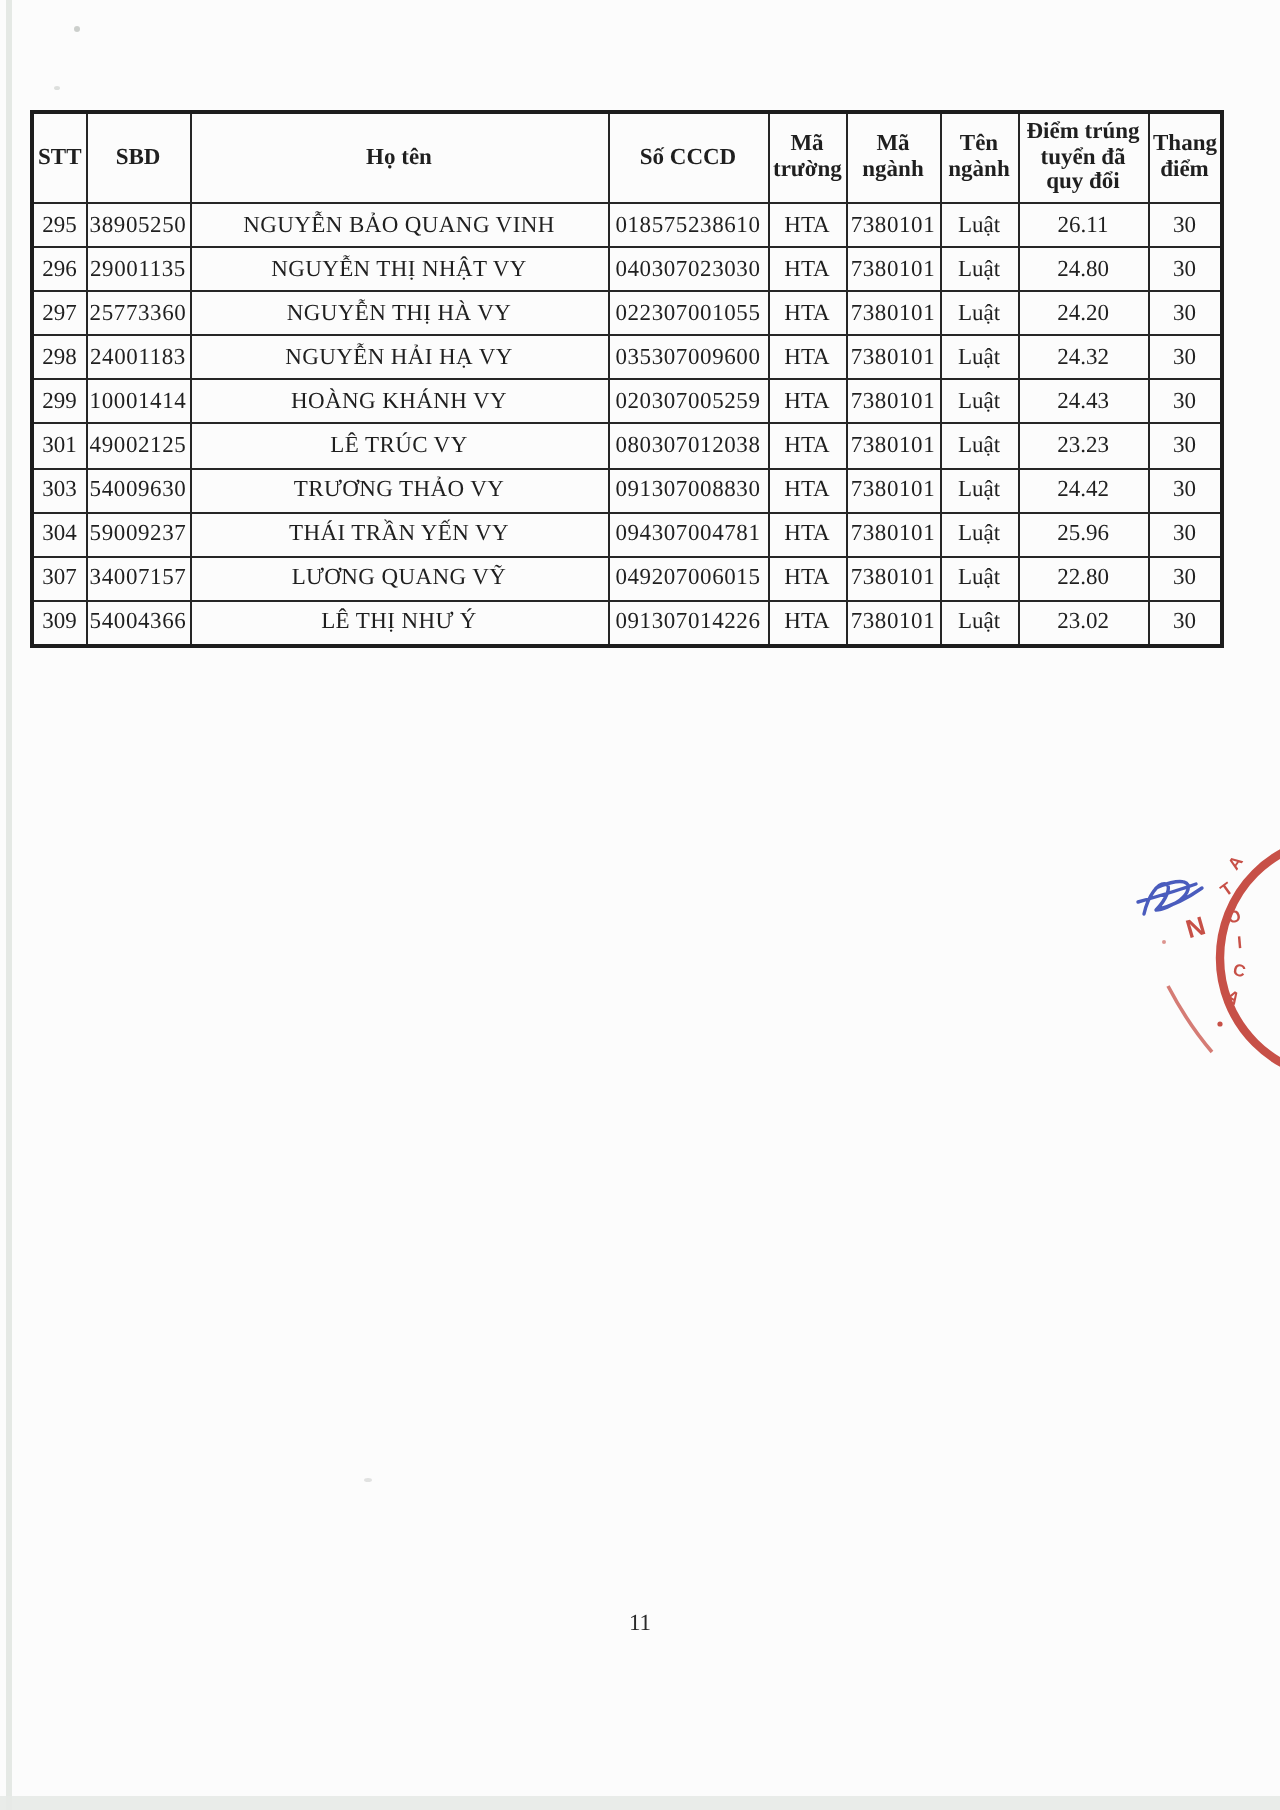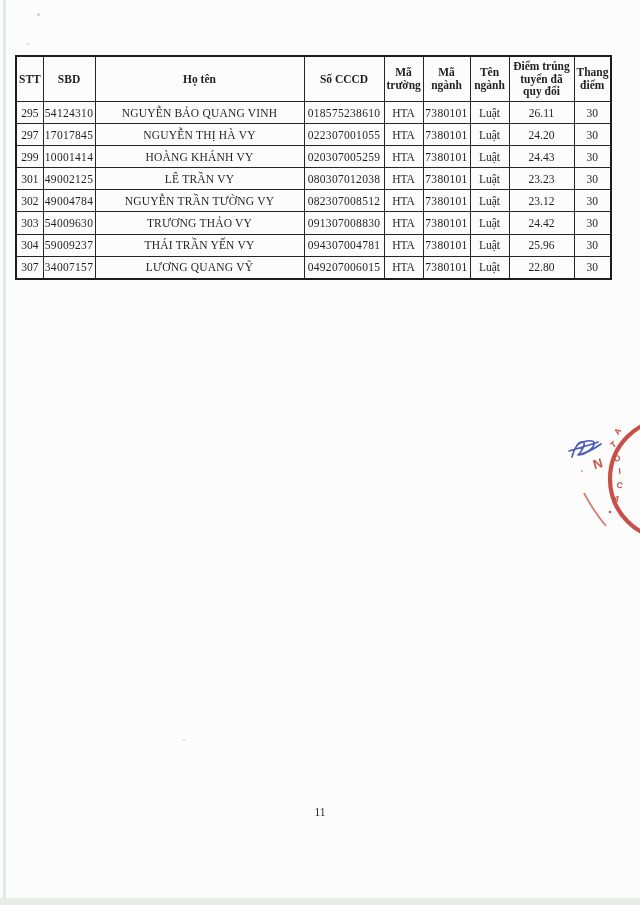--- a/index.html
+++ b/index.html
@@ -99,71 +99,82 @@
       <th>Mã trường</th>
       <th>Mã ngành</th>
       <th>Tên ngành</th>
       <th>Điểm trúng tuyển đã quy đổi</th>
       <th>Thang điểm</th>
     </tr>
   </thead>
   <tbody>
       <tr>
         <td class="col-stt">295</td>
-        <td class="col-sbd">54124310</td>
+        <td class="col-sbd">38905250</td>
         <td class="col-hoten">NGUYỄN BẢO QUANG VINH</td>
         <td class="col-cccd">018575238610</td>
         <td class="col-matruong">HTA</td>
         <td class="col-manganh">7380101</td>
         <td class="col-tennganh">Luật</td>
         <td class="col-diem">26.11</td>
         <td class="col-thang">30</td>
       </tr>
       <tr>
+        <td class="col-stt">296</td>
+        <td class="col-sbd">29001135</td>
+        <td class="col-hoten">NGUYỄN THỊ NHẬT VY</td>
+        <td class="col-cccd">040307023030</td>
+        <td class="col-matruong">HTA</td>
+        <td class="col-manganh">7380101</td>
+        <td class="col-tennganh">Luật</td>
+        <td class="col-diem">24.80</td>
+        <td class="col-thang">30</td>
+      </tr>
+      <tr>
         <td class="col-stt">297</td>
-        <td class="col-sbd">17017845</td>
+        <td class="col-sbd">25773360</td>
         <td class="col-hoten">NGUYỄN THỊ HÀ VY</td>
         <td class="col-cccd">022307001055</td>
         <td class="col-matruong">HTA</td>
         <td class="col-manganh">7380101</td>
         <td class="col-tennganh">Luật</td>
         <td class="col-diem">24.20</td>
+        <td class="col-thang">30</td>
+      </tr>
+      <tr>
+        <td class="col-stt">298</td>
+        <td class="col-sbd">24001183</td>
+        <td class="col-hoten">NGUYỄN HẢI HẠ VY</td>
+        <td class="col-cccd">035307009600</td>
+        <td class="col-matruong">HTA</td>
+        <td class="col-manganh">7380101</td>
+        <td class="col-tennganh">Luật</td>
+        <td class="col-diem">24.32</td>
         <td class="col-thang">30</td>
       </tr>
       <tr>
         <td class="col-stt">299</td>
         <td class="col-sbd">10001414</td>
         <td class="col-hoten">HOÀNG KHÁNH VY</td>
         <td class="col-cccd">020307005259</td>
         <td class="col-matruong">HTA</td>
         <td class="col-manganh">7380101</td>
         <td class="col-tennganh">Luật</td>
         <td class="col-diem">24.43</td>
         <td class="col-thang">30</td>
       </tr>
       <tr>
         <td class="col-stt">301</td>
         <td class="col-sbd">49002125</td>
-        <td class="col-hoten">LÊ TRẦN VY</td>
+        <td class="col-hoten">LÊ TRÚC VY</td>
         <td class="col-cccd">080307012038</td>
         <td class="col-matruong">HTA</td>
         <td class="col-manganh">7380101</td>
         <td class="col-tennganh">Luật</td>
         <td class="col-diem">23.23</td>
-        <td class="col-thang">30</td>
-      </tr>
-      <tr>
-        <td class="col-stt">302</td>
-        <td class="col-sbd">49004784</td>
-        <td class="col-hoten">NGUYỄN TRẦN TƯỜNG VY</td>
-        <td class="col-cccd">082307008512</td>
-        <td class="col-matruong">HTA</td>
-        <td class="col-manganh">7380101</td>
-        <td class="col-tennganh">Luật</td>
-        <td class="col-diem">23.12</td>
         <td class="col-thang">30</td>
       </tr>
       <tr>
         <td class="col-stt">303</td>
         <td class="col-sbd">54009630</td>
         <td class="col-hoten">TRƯƠNG THẢO VY</td>
         <td class="col-cccd">091307008830</td>
         <td class="col-matruong">HTA</td>
         <td class="col-manganh">7380101</td>
         <td class="col-tennganh">Luật</td>
@@ -183,20 +194,31 @@
       </tr>
       <tr>
         <td class="col-stt">307</td>
         <td class="col-sbd">34007157</td>
         <td class="col-hoten">LƯƠNG QUANG VỸ</td>
         <td class="col-cccd">049207006015</td>
         <td class="col-matruong">HTA</td>
         <td class="col-manganh">7380101</td>
         <td class="col-tennganh">Luật</td>
         <td class="col-diem">22.80</td>
+        <td class="col-thang">30</td>
+      </tr>
+      <tr>
+        <td class="col-stt">309</td>
+        <td class="col-sbd">54004366</td>
+        <td class="col-hoten">LÊ THỊ NHƯ Ý</td>
+        <td class="col-cccd">091307014226</td>
+        <td class="col-matruong">HTA</td>
+        <td class="col-manganh">7380101</td>
+        <td class="col-tennganh">Luật</td>
+        <td class="col-diem">23.02</td>
         <td class="col-thang">30</td>
       </tr>
     </tbody>
 </table>
 
 <div class="annot-layer">
   <svg width="90" height="122" viewBox="550 420 90 122" xmlns="http://www.w3.org/2000/svg">
 
     <g opacity="0.88">
       <circle cx="670" cy="479" r="60" fill="none" stroke="#c0392f" stroke-width="4.2"></circle>

